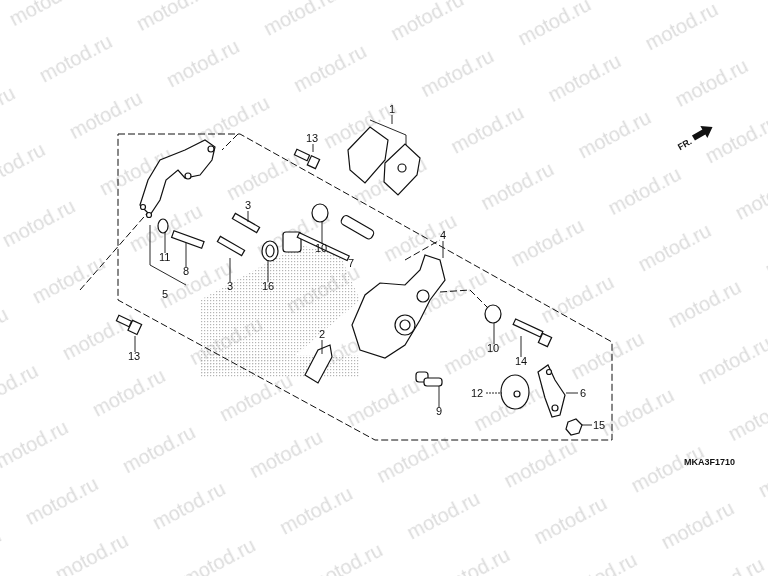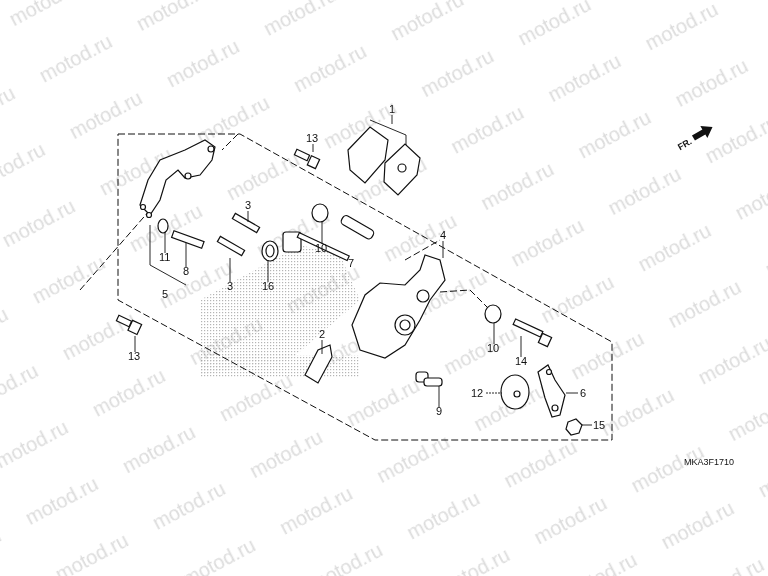--- a/index.html
+++ b/index.html
@@ -1,20 +1,20 @@
 <!DOCTYPE html>
 <html><head>
 <meta charset="utf-8">
 <style>
   html, body { margin:0; padding:0; background:#ffffff; }
   body { width:768px; height:576px; position:relative; overflow:hidden; font-family:"Liberation Sans", sans-serif; }
   #wm { position:absolute; left:0; top:0; width:768px; height:576px; pointer-events:none; }
   #diagram { position:absolute; left:0; top:0; }
   .callout { font-family:"Liberation Sans", sans-serif; font-size:11px; fill:#111; }
-  .code { position:absolute; left:684px; top:457px; font-size:9px; font-weight:normal; color:#111; letter-spacing:0; }
+  .code { position:absolute; left:684px; top:457px; font-size:9px; font-weight:bold; color:#111; letter-spacing:0; }
 </style>
 </head>
 <body>
 
 <svg id="wm" width="768" height="576">
   <defs>
     <pattern id="wmp" patternUnits="userSpaceOnUse" width="110" height="64" patternTransform="rotate(-28)">
       <text x="0" y="30" font-family="Liberation Sans, sans-serif" font-size="20" fill="#dcdcdc">motod.ru</text>
     </pattern>
   </defs>

